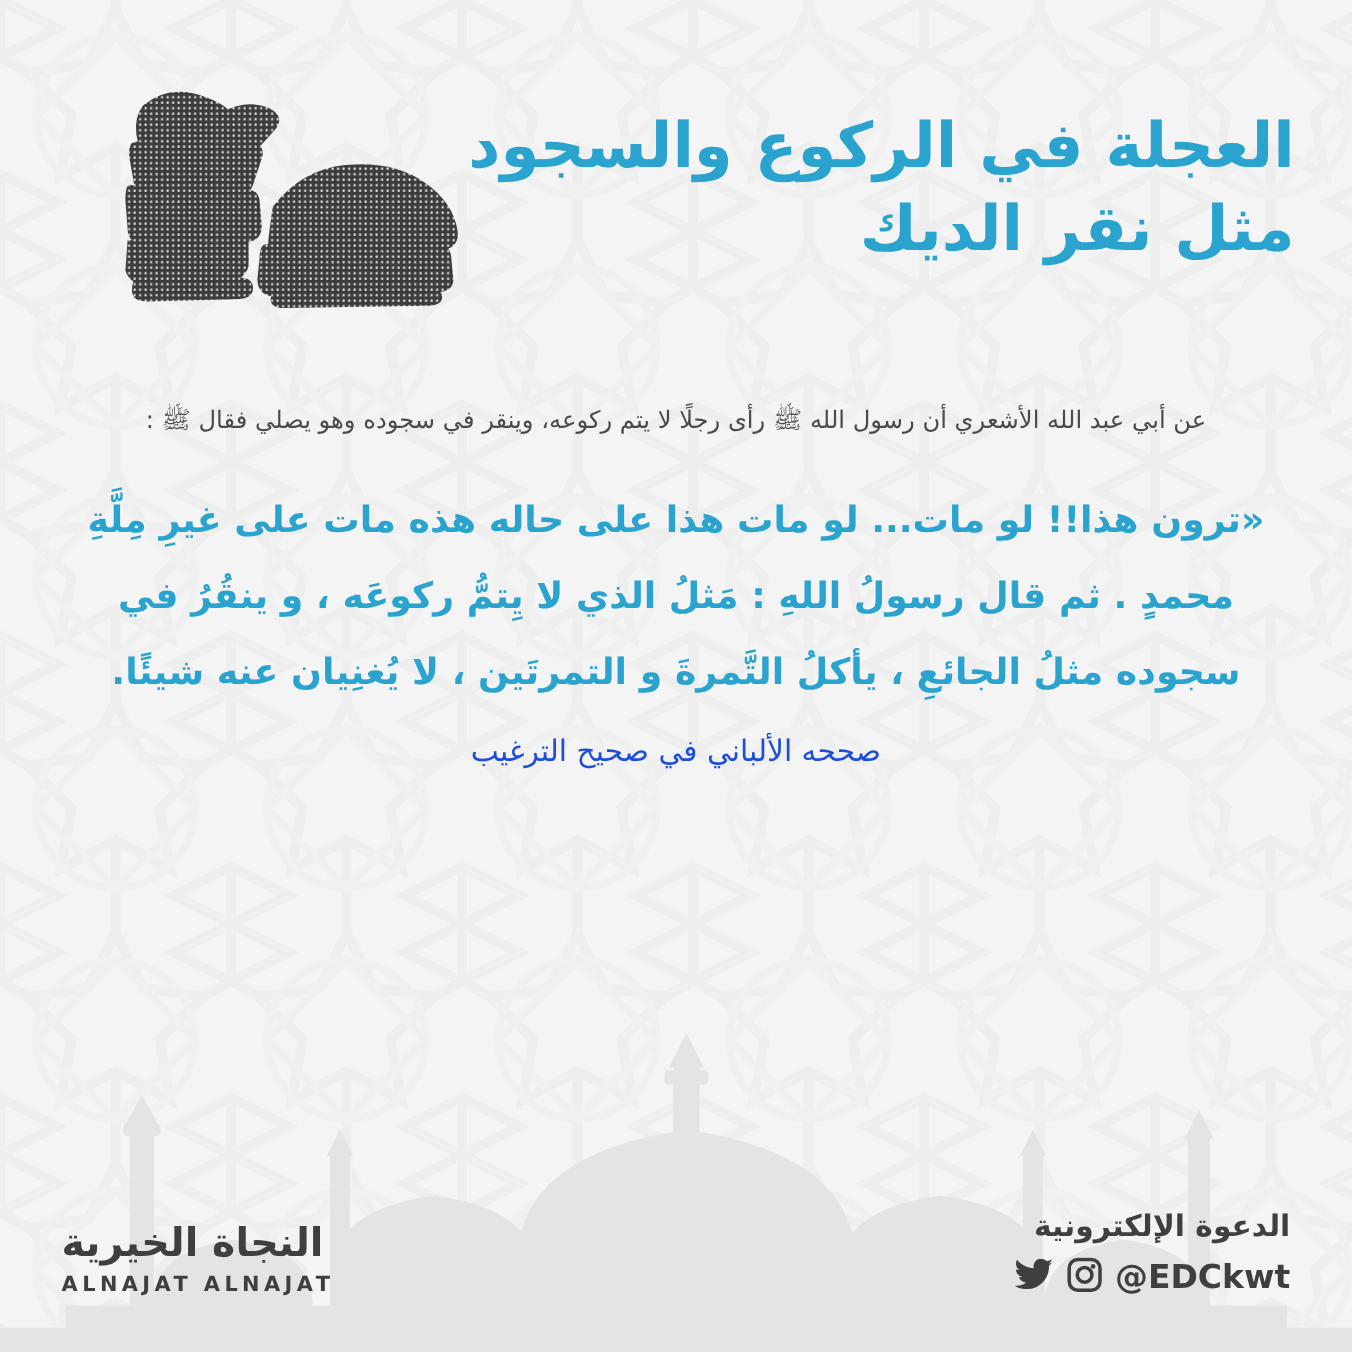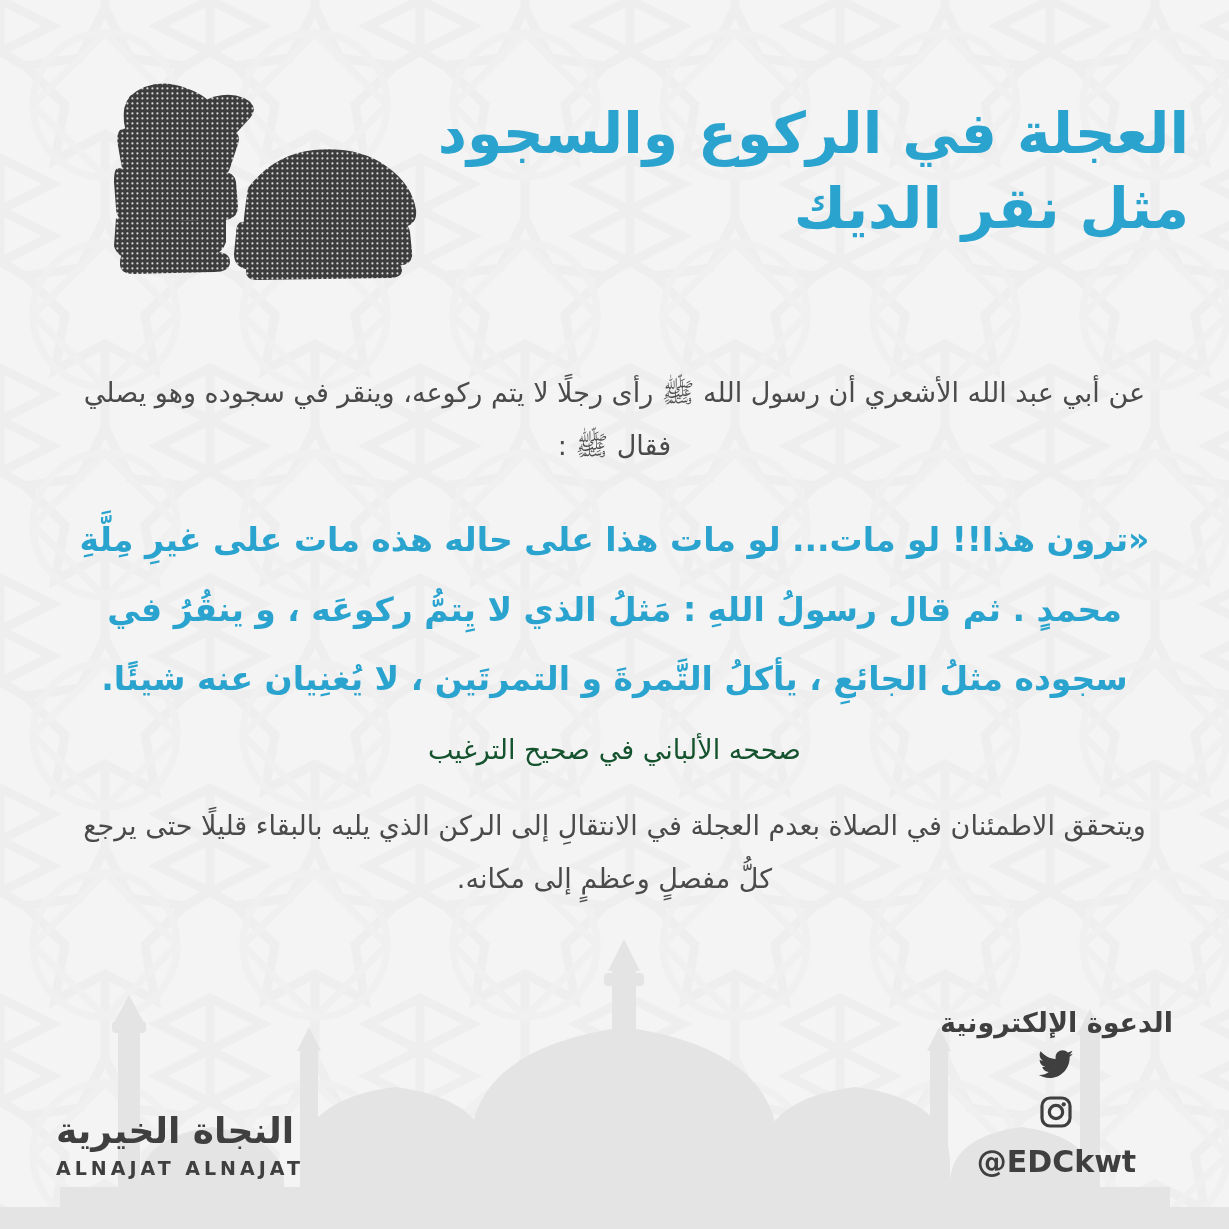--- a/index.html
+++ b/index.html
@@ -40,21 +40,21 @@
     height: 330px;
     pointer-events: none;
   }
   .mosque-band svg { display: block; width: 100%; height: 100%; }
 
   
   .header {
     position: absolute;
     top: 72px;
     left: 0;
-    right: 0;
+    right: 12px;
     height: 220px;
   }
   .title-block {
     position: absolute;
     right: 40px;
     top: 24px;
     width: 860px;
     text-align: left;
     direction: rtl;
   }
@@ -82,35 +82,35 @@
   .content {
     position: absolute;
     top: 340px;
     left: 70px;
     right: 70px;
     direction: rtl;
     text-align: center;
   }
   .narration {
     color: #4a4a4a;
-    font-size: 27px;
+    font-size: 22px;
     line-height: 1.95;
     text-align: center;
     margin-bottom: 22px;
   }
   .hadith {
     color: #2aa4cf;
     font-size: 33px;
     line-height: 2.1;
     font-weight: bold;
     text-align: center;
     margin-bottom: 4px;
   }
   .hadith .inline-grade {
-    color: #14532d;
+    color: #1d4ed8;
     font-size: 27px;
     font-weight: normal;
   }
   .explanation {
     color: #4a4a4a;
     font-size: 27px;
     line-height: 1.95;
     text-align: center;
     margin-top: 18px;
   }
@@ -155,21 +155,21 @@
   }
   .social-title {
     color: #3f3f3f;
     font-weight: bold;
     font-size: 27px;
     margin-bottom: 12px;
     direction: rtl;
   }
   .social-row {
     display: flex;
-    flex-direction: column;
+    flex-direction: row;
     align-items: center;
     justify-content: flex-end;
     gap: 12px;
     direction: ltr;
   }
   .social-handle {
     color: #3f3f3f;
     font-weight: bold;
     font-size: 30px;
     direction: ltr;
@@ -272,21 +272,20 @@
       <div class="title-line second">مثل نقر الديك</div>
     </div>
   </div>
 
   <div class="content">
     <p class="narration">عن أبي عبد الله الأشعري أن رسول الله ﷺ رأى رجلًا لا يتم ركوعه، وينقر في سجوده وهو يصلي فقال ﷺ :</p>
     <p class="hadith">
       <span>«ترون هذا!! لو مات... لو مات هذا على حاله هذه مات على غيرِ مِلَّةِ محمدٍ . ثم قال رسولُ اللهِ : مَثلُ الذي لا يِتمُّ ركوعَه ، و ينقُرُ في سجوده مثلُ الجائعِ ، يأكلُ التَّمرةَ و التمرتَين ، لا يُغنِيان عنه شيئًا.</span>
       <span class="inline-grade">صححه الألباني في صحيح الترغيب</span>
     </p>
-    <p class="explanation">ويتحقق الاطمئنان في الصلاة بعدم العجلة في الانتقالِ إلى الركن الذي يليه بالبقاء قليلًا حتى يرجع كلُّ مفصلٍ وعظمٍ إلى مكانه.</p>
   </div>
 
   <div class="footer">
     <div class="brand">
       <div class="brand-ar">النجاة الخيرية</div>
       <div class="brand-en">ALNAJAT ALNAJAT</div>
     </div>
 
     <div class="social">
       <div class="social-title">الدعوة الإلكترونية</div>

